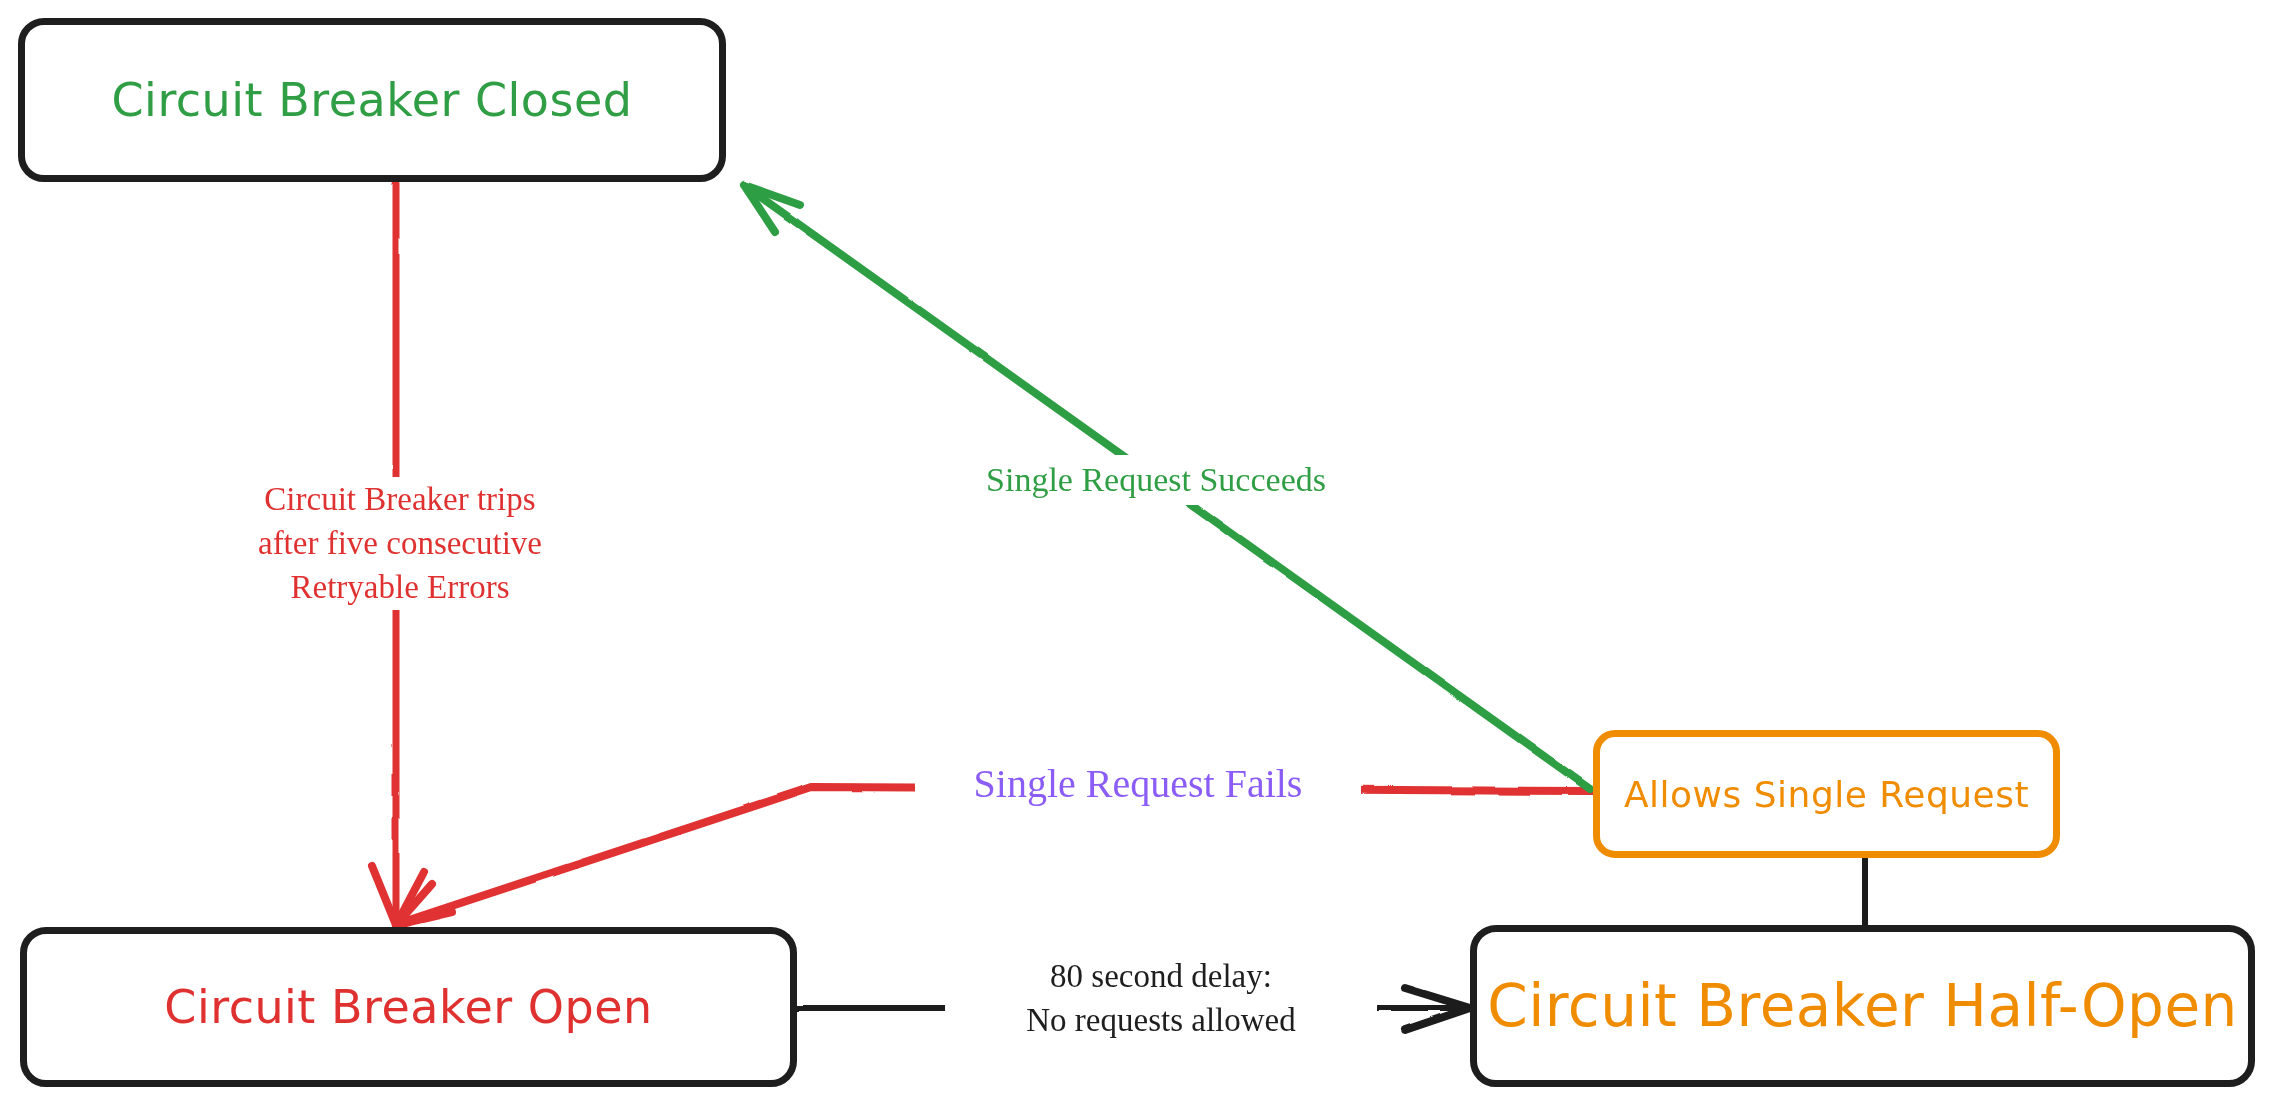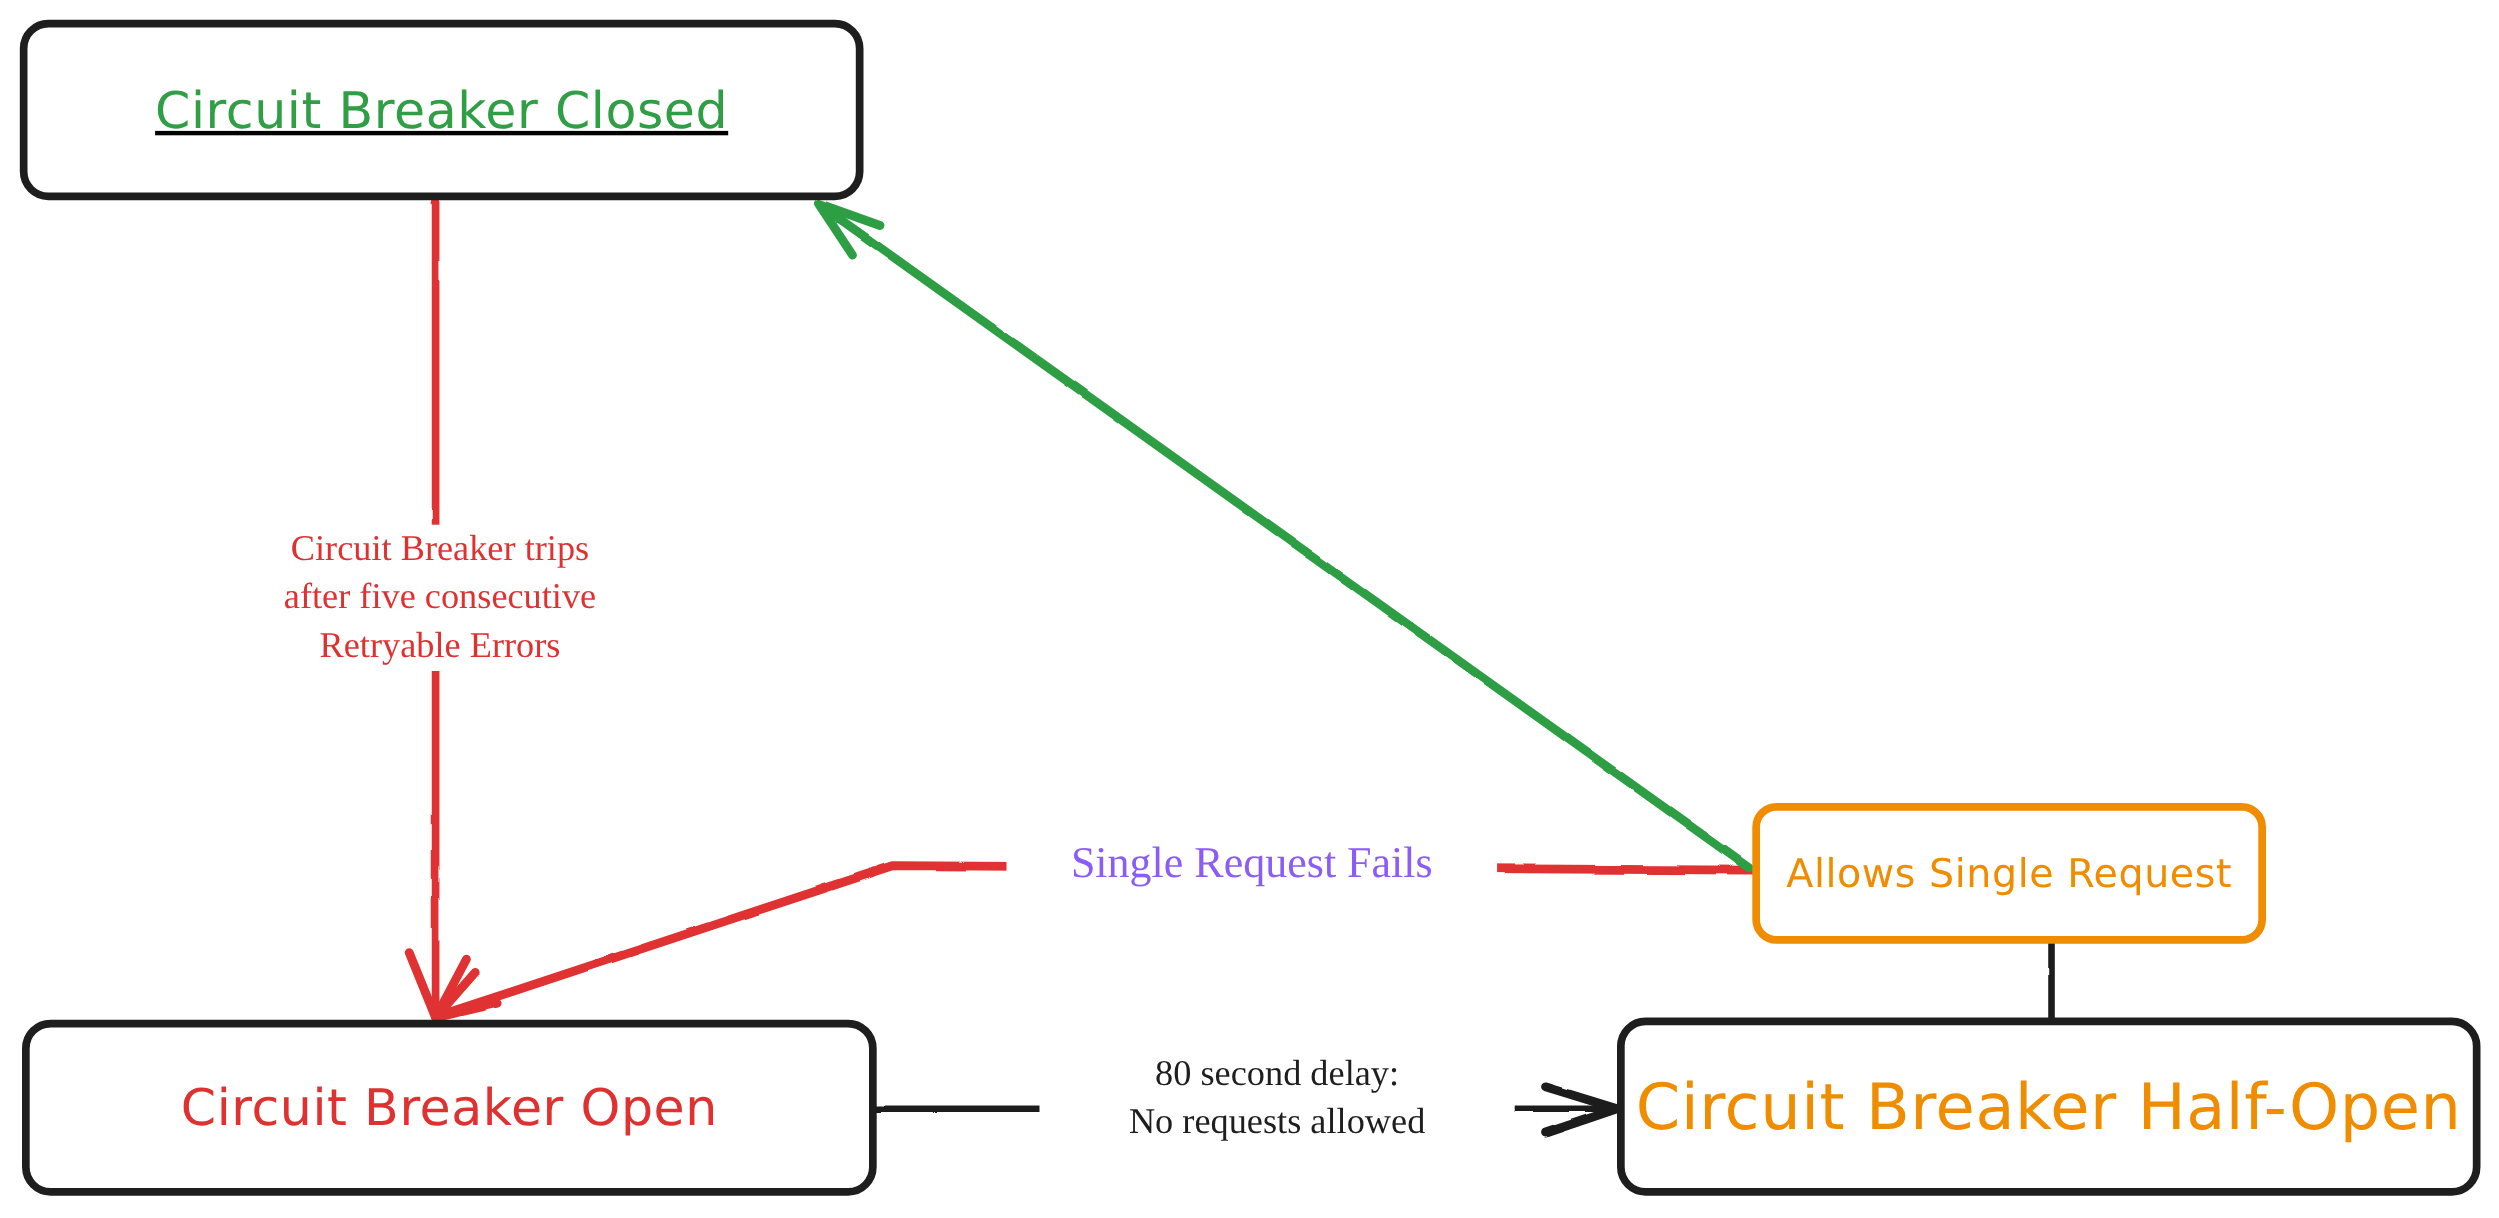--- a/index.html
+++ b/index.html
@@ -46,21 +46,21 @@
   .node-label {
     font-family: "DejaVu Sans", sans-serif;
     font-weight: 400;
     letter-spacing: 0.5px;
     white-space: nowrap;
   }
   .label-green  { color: #2f9e44; }
   .label-red    { color: #e03131; }
   .label-orange { color: #f08c00; }
 
-  #node-closed   { left: 18px;   top: 18px;   width: 767px; height: 164px; text-decoration: underline; }
+  #node-closed   { left: 18px;   top: 18px;   width: 708px; height: 164px; }
   #node-open     { left: 20px;   top: 927px;  width: 777px; height: 160px; }
   #node-halfopen { left: 1470px; top: 925px;  width: 785px; height: 162px; }
   #node-allows   { left: 1593px; top: 730px;  width: 467px; height: 128px; }
 
   #node-closed .node-label   { font-size: 46px; }
   #node-open .node-label     { font-size: 46px; }
   #node-halfopen .node-label { font-size: 58px; }
   #node-allows .node-label   { font-size: 36px; }
 
   
@@ -160,19 +160,20 @@
   </div>
 
   <div class="node node-orange" id="node-allows">
     <span class="node-label label-orange">Allows Single Request</span>
   </div>
 
   <div class="edge-label" id="edge-label-trip">Circuit Breaker trips
 after five consecutive
 Retryable Errors</div>
 
+  <div class="edge-label" id="edge-label-succeeds">Single Request Succeeds</div>
 
   <div class="edge-label" id="edge-label-fails">Single Request Fails</div>
 
   <div class="edge-label" id="edge-label-delay">80 second delay:
 No requests allowed</div>
 
 </div>
 
 </body></html>

